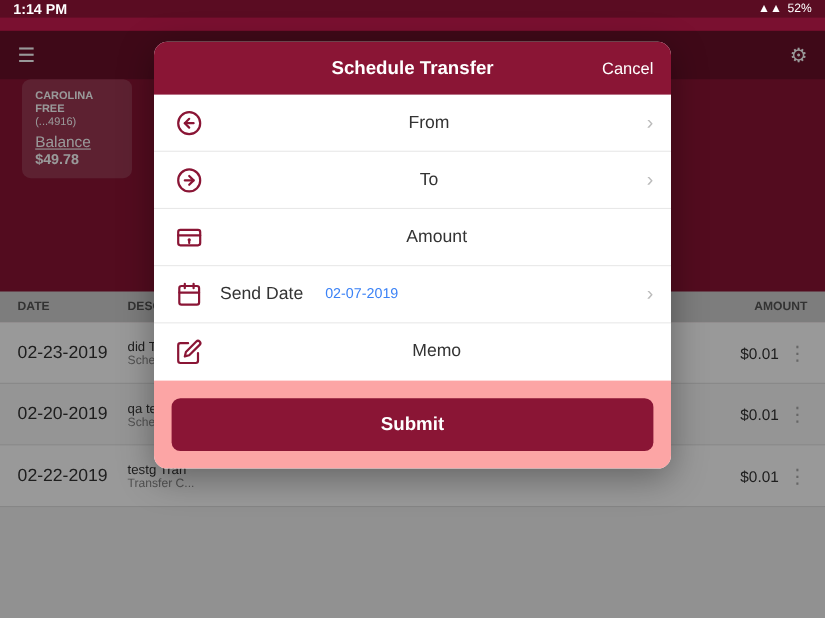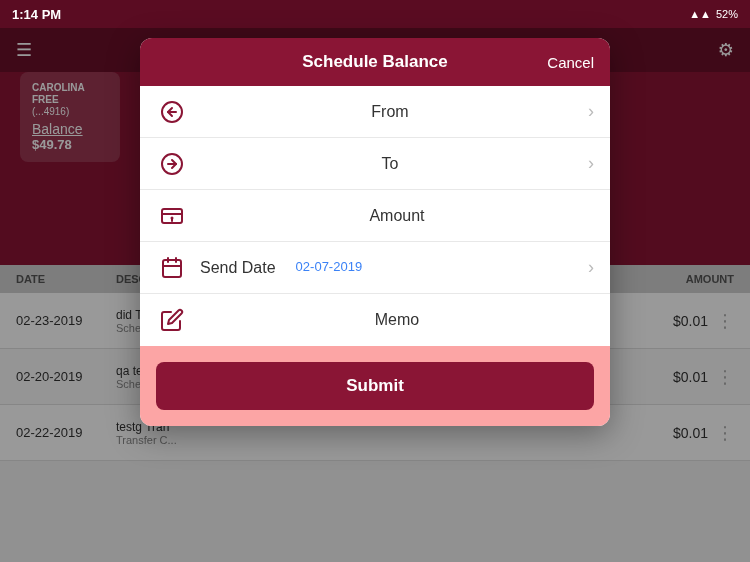--- a/index.html
+++ b/index.html
@@ -9,21 +9,21 @@
       font-family: -apple-system, BlinkMacSystemFont, 'Helvetica Neue', Arial, sans-serif;
       overflow: hidden;
       position: relative;
       background: #7a1030;
     }
 
     
     .status-bar {
       position: absolute;
       top: 0; left: 0; right: 0;
-      height: 28px;
+      height: 16px;
       background: #5a0c22;
       display: flex;
       align-items: center;
       justify-content: space-between;
       padding: 0 12px;
       z-index: 10;
     }
     .status-time {
       color: #fff;
       font-size: 13px;
@@ -102,21 +102,21 @@
     }
     .table-row {
       display: flex;
       align-items: center;
       padding: 8px 16px;
       border-bottom: 1px solid #e0e0e0;
       background: #fff;
       height: 56px;
     }
     .table-row:nth-child(even) { background: #f9f9f9; }
-    .row-date { color: #333; font-size: 13px; width: 100px; }
+    .row-date { color: #333; font-size: 16px; width: 100px; }
     .row-desc { flex: 1; }
     .row-desc-title { font-size: 12px; color: #333; }
     .row-desc-sub { font-size: 11px; color: #888; }
     .row-amount { font-size: 14px; color: #333; font-weight: 500; width: 60px; text-align: right; }
     .row-menu { color: #aaa; font-size: 18px; padding-left: 8px; cursor: pointer; }
 
     
     .overlay {
       position: absolute;
       top: 28px; left: 0; right: 0; bottom: 0;
@@ -286,21 +286,21 @@
     </div>
     <div class="row-amount">$0.01</div>
     <div class="row-menu">⋮</div>
   </div>
 </div>
 
 <div class="overlay"></div>
 
 <div class="modal">
   <div class="modal-header">
-    <span class="modal-title">Schedule Balance</span>
+    <span class="modal-title">Schedule Transfer</span>
     <button class="modal-cancel">Cancel</button>
   </div>
   <div class="modal-body">
 
     <div class="form-row">
       <div class="form-icon">
         <svg viewBox="0 0 24 24" fill="none" stroke="#8a1535" stroke-width="2" stroke-linecap="round" stroke-linejoin="round">
           <circle cx="12" cy="12" r="10"></circle>
           <polyline points="12,8 8,12 12,16"></polyline>
           <line x1="16" y1="12" x2="8" y2="12"></line>

